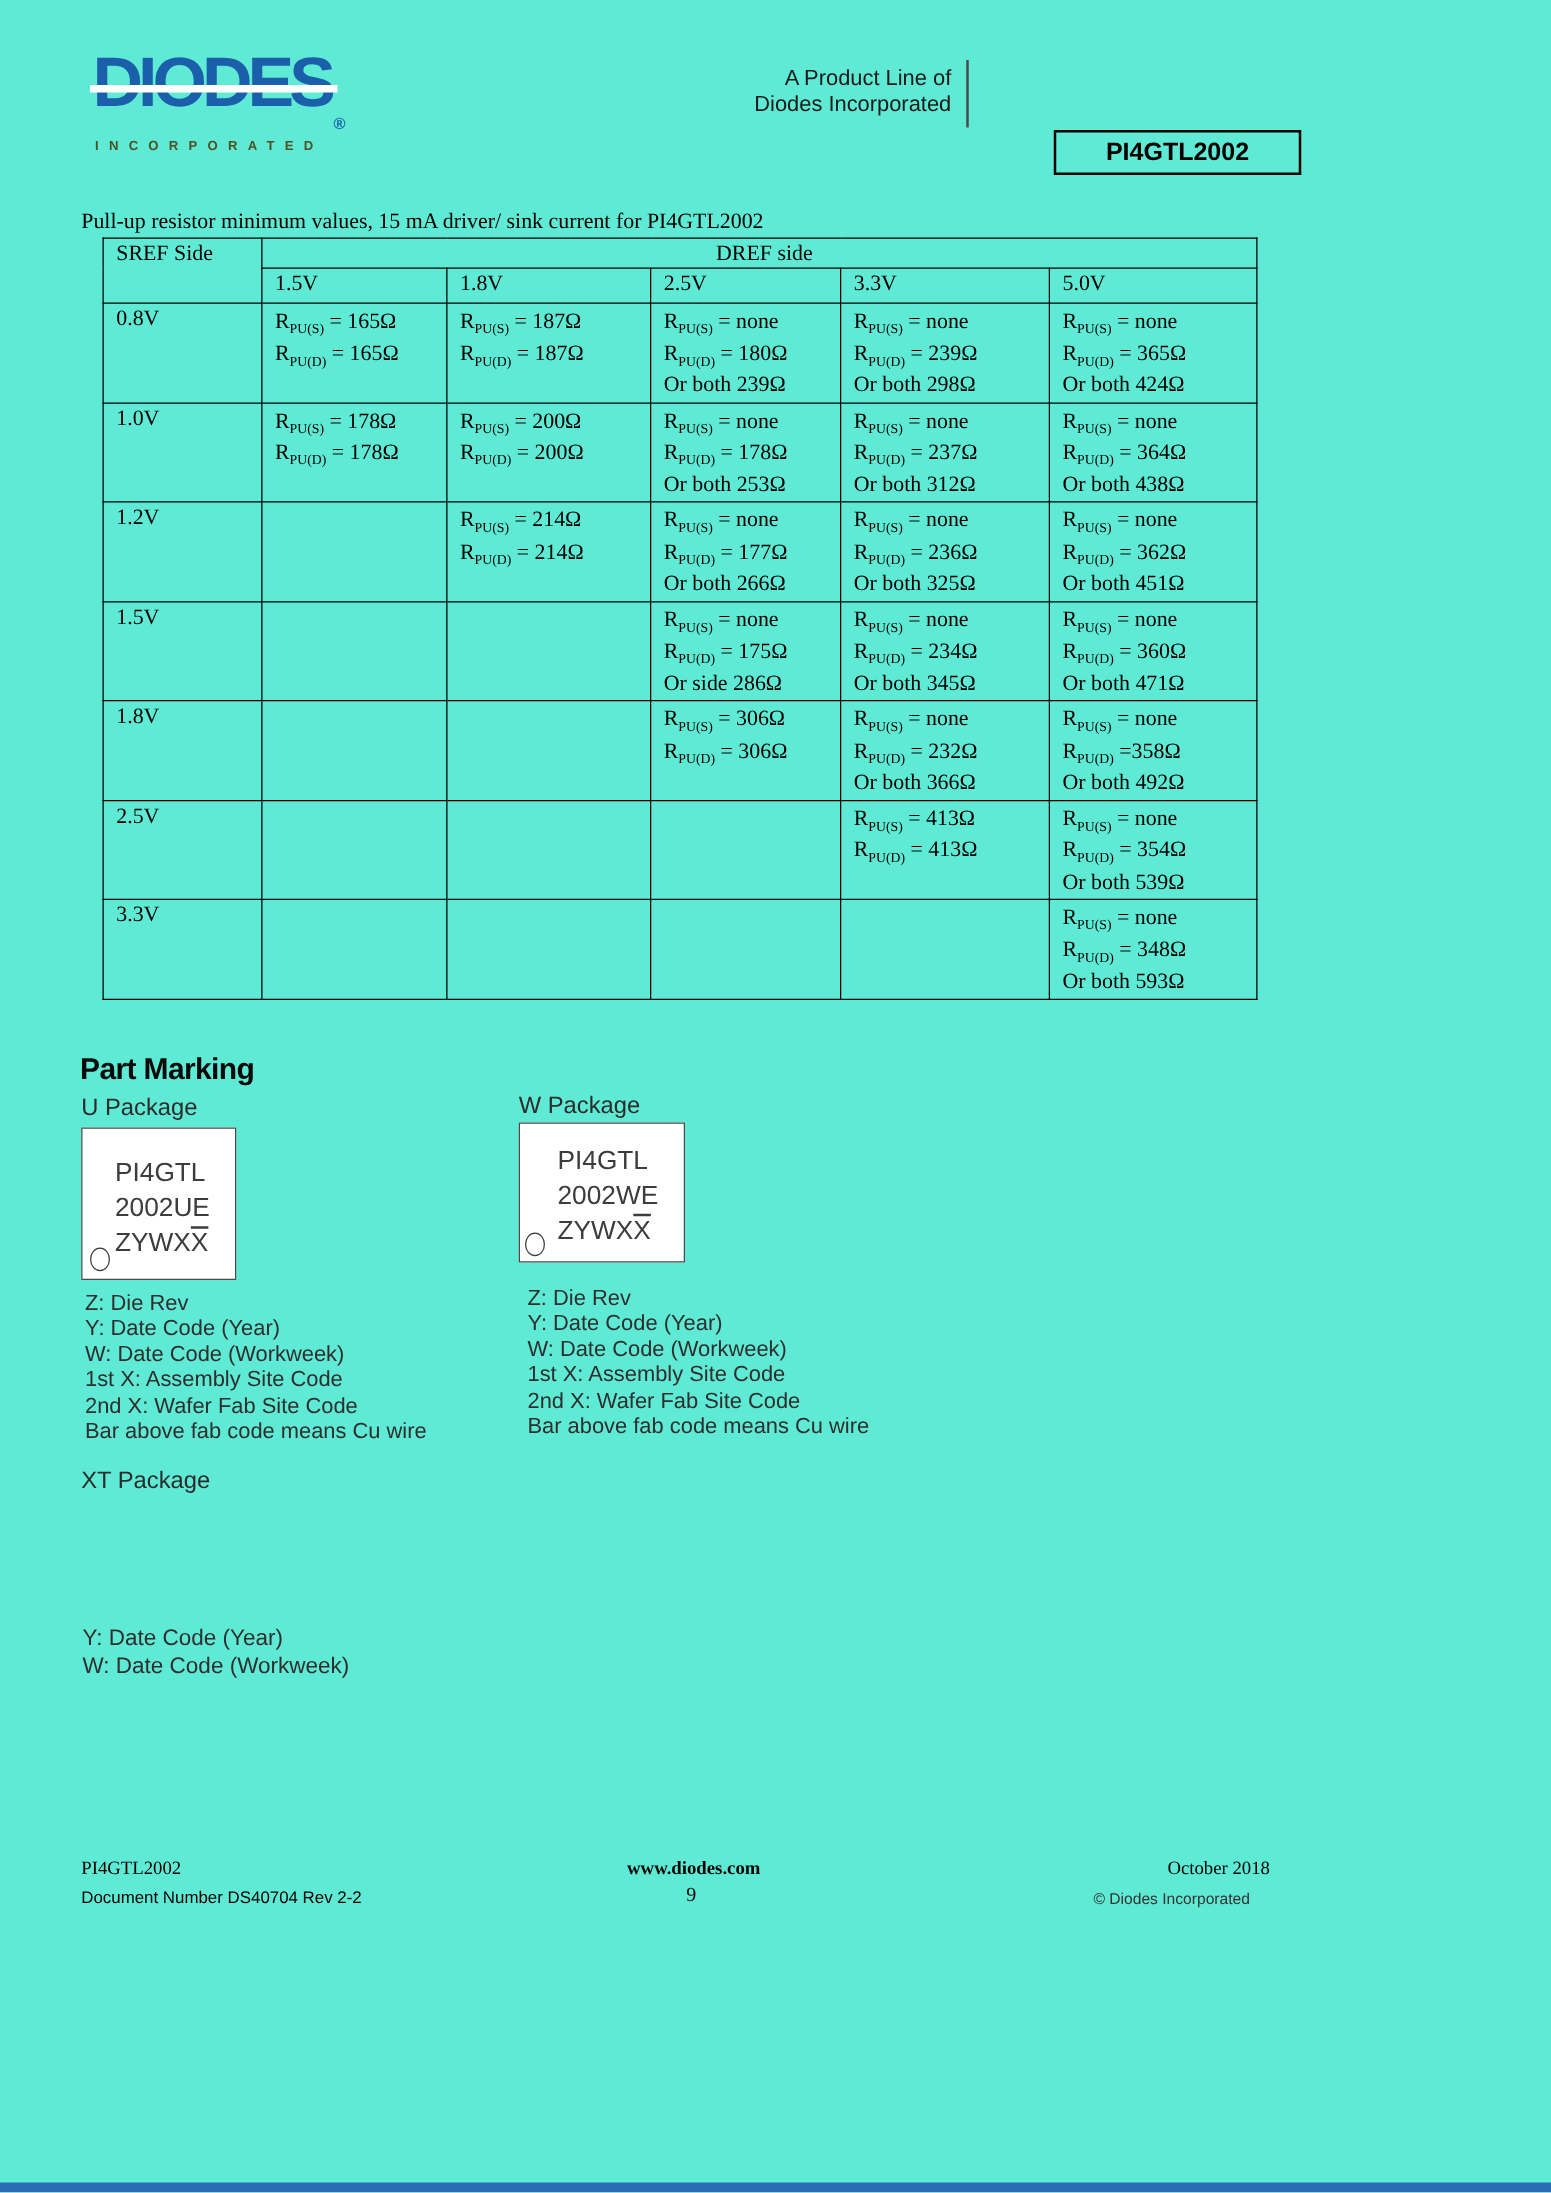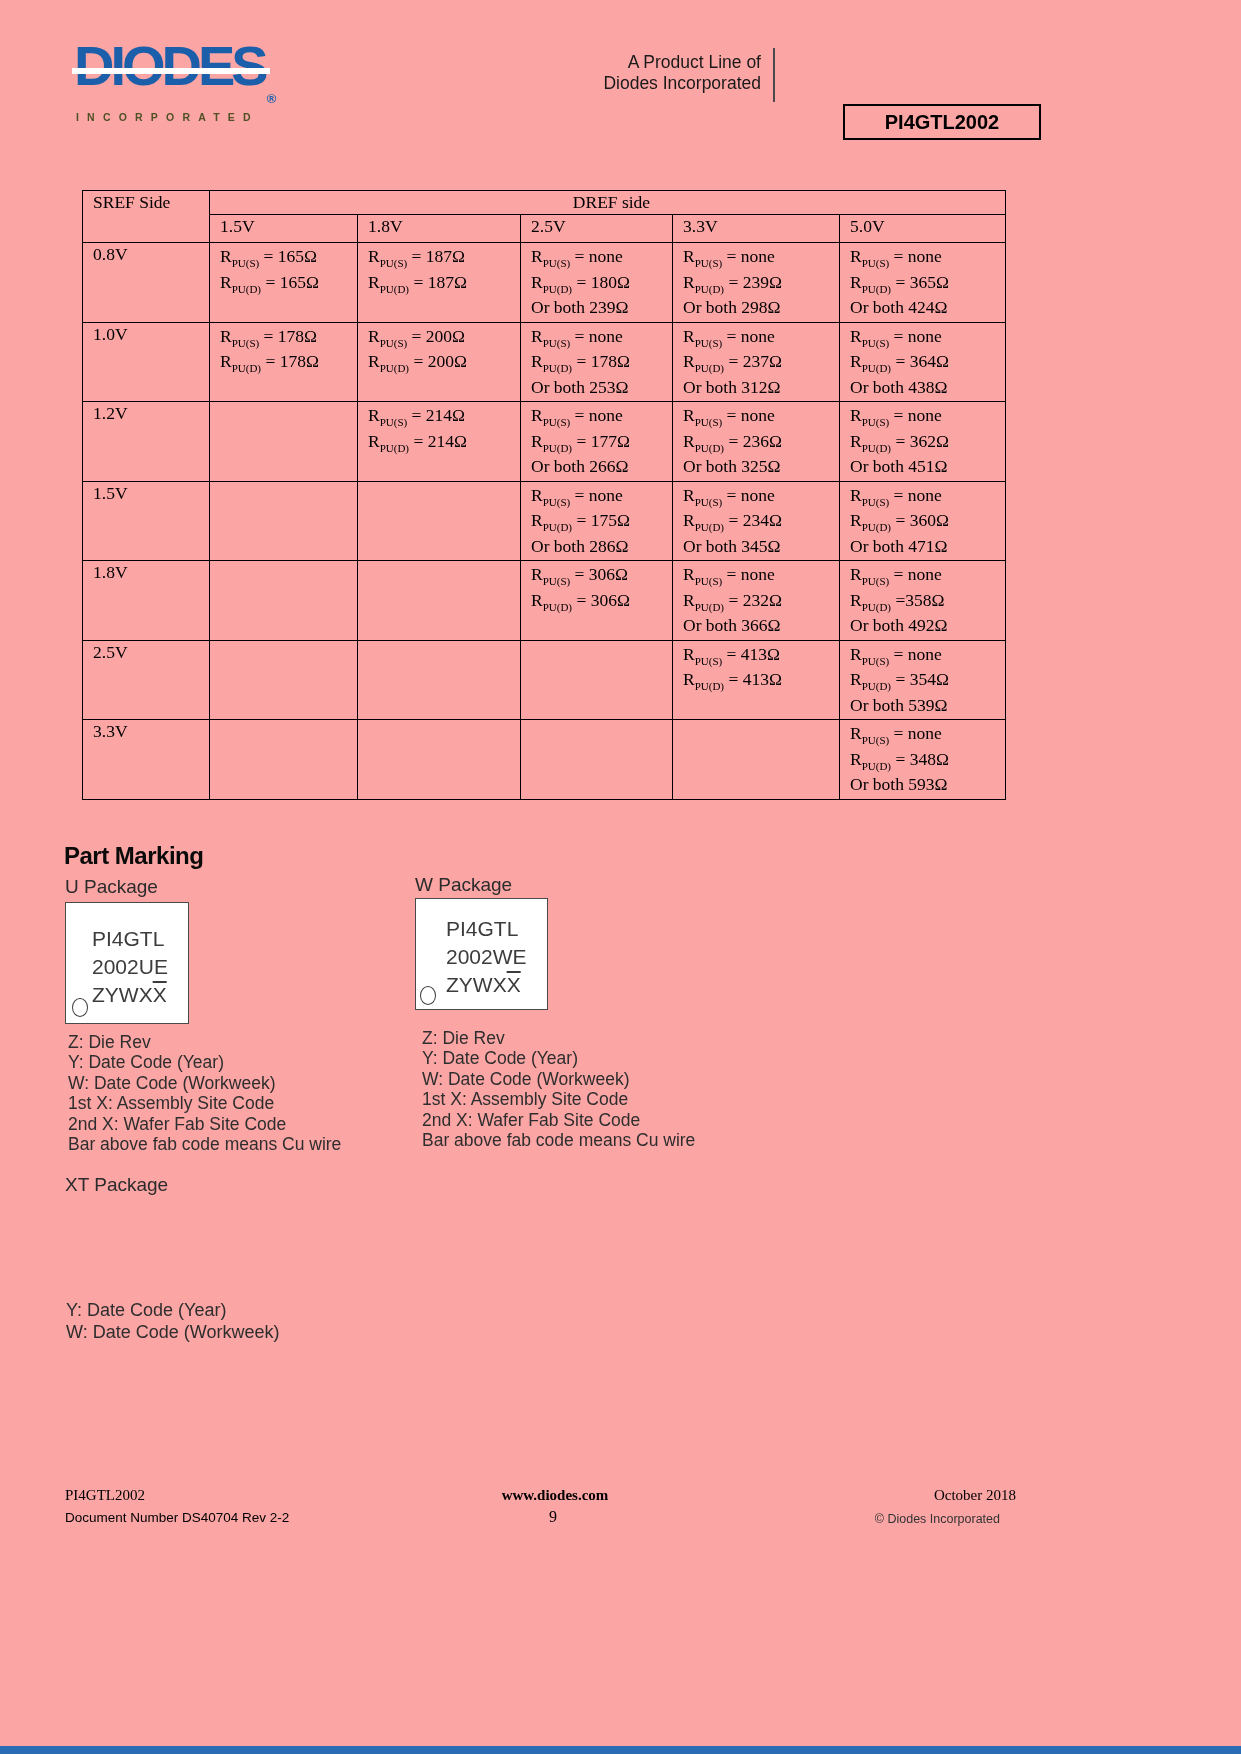--- a/index.html
+++ b/index.html
@@ -1,16 +1,16 @@
 <!DOCTYPE html>
 <html><head>
 <meta charset="utf-8">
 <style>
   html,body{margin:0;padding:0;background:#e8e8e8;}
-  .page{position:relative;width:1241px;height:1754px;background:#fca5a5;margin:0 auto;
+  .page{position:relative;width:1241px;height:1754px;background:#5eead4;margin:0 auto;
         font-family:"Liberation Serif",serif;color:#000;overflow:hidden;}
 
   
   .diodes-logo{position:absolute;left:74px;top:40px;}
   .diodes-word{position:relative;display:inline-block;font-family:"Liberation Sans",sans-serif;
                font-weight:bold;font-size:56px;line-height:0.92;letter-spacing:-4px;color:#1b5faa;}
   .diodes-stripe{position:absolute;left:-2px;right:6px;top:28px;height:6px;background:#ffffff;}
   .dreg{font-size:13px;font-weight:bold;color:#1b5faa;vertical-align:-18px;letter-spacing:0;margin-left:2px;}
   .incorporated{font-family:"Liberation Sans",sans-serif;font-weight:bold;font-size:10.5px;
                 color:#4f5124;letter-spacing:8.2px;margin-top:6px;margin-left:2px;}
@@ -95,20 +95,21 @@
   <div class="product-line">
     <div>A Product Line of</div>
     <div>Diodes Incorporated</div>
   </div>
 
   <div class="hdr-divider"></div>
 
 
   <div class="part-box">PI4GTL2002</div>
 
+  <div class="tbl-title">Pull-up resistor minimum values, 15 mA driver/ sink current for PI4GTL2002</div>
 
   <table class="pullup">
     <colgroup>
       <col style="width:127px">
         <col style="width:148px">
         <col style="width:163px">
       <col style="width:152px">
         <col style="width:167px">
         <col style="width:166px">
     </colgroup>
@@ -201,21 +202,21 @@
             <div class="cline">Or both 451Ω</div>
           </td>
         </tr>
         <tr>
           <td class="sref">1.5V</td>
           <td class="rcell"></td>
           <td class="rcell"></td>
           <td class="rcell">
             <div class="cline">R<sub>PU(S)</sub> = none</div>
             <div class="cline">R<sub>PU(D)</sub> = 175Ω</div>
-            <div class="cline">Or both 286Ω</div>
+            <div class="cline">Or side 286Ω</div>
           </td>
           <td class="rcell">
             <div class="cline">R<sub>PU(S)</sub> = none</div>
             <div class="cline">R<sub>PU(D)</sub> = 234Ω</div>
             <div class="cline">Or both 345Ω</div>
           </td>
           <td class="rcell">
             <div class="cline">R<sub>PU(S)</sub> = none</div>
             <div class="cline">R<sub>PU(D)</sub> = 360Ω</div>
             <div class="cline">Or both 471Ω</div>

